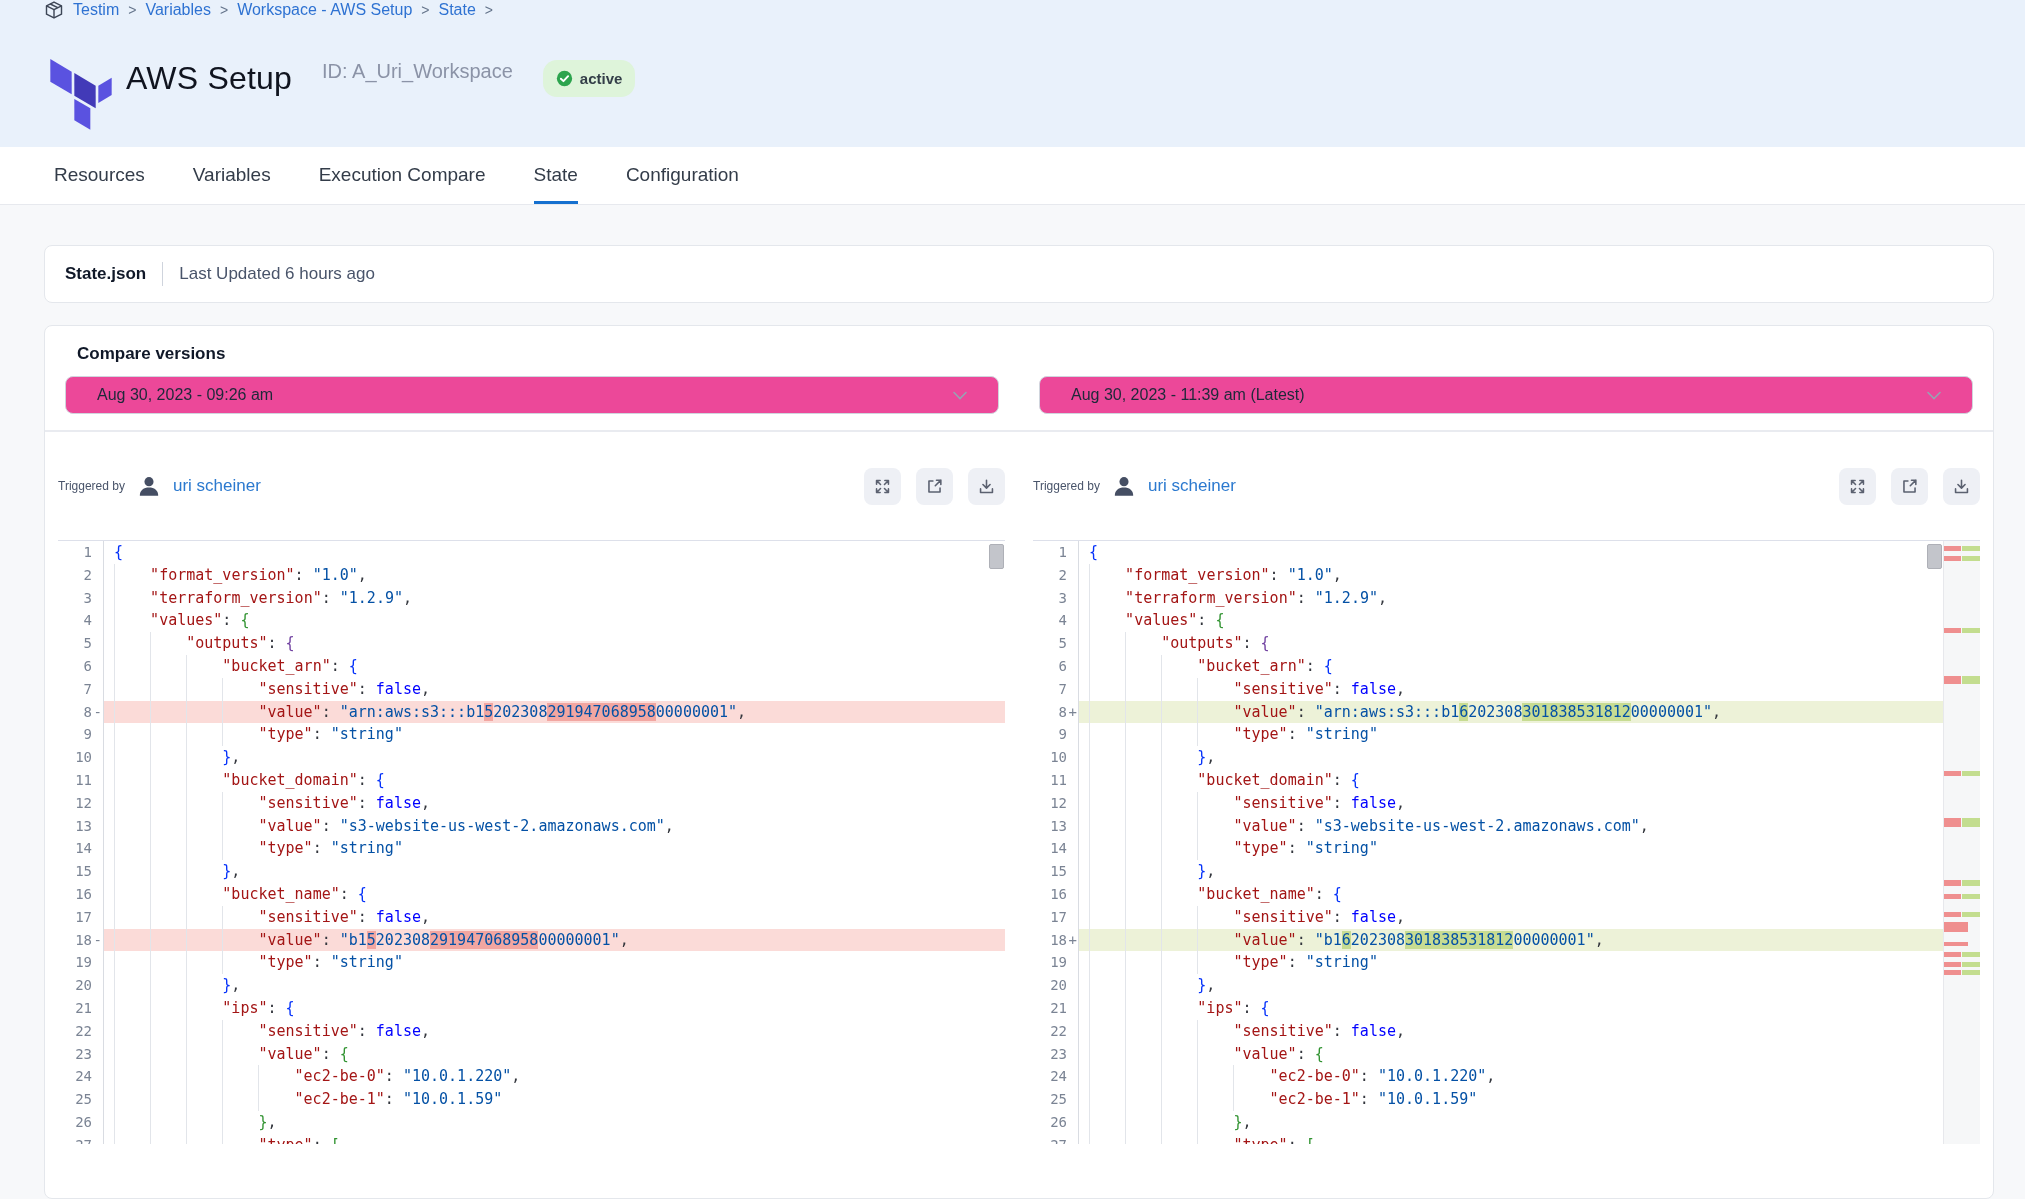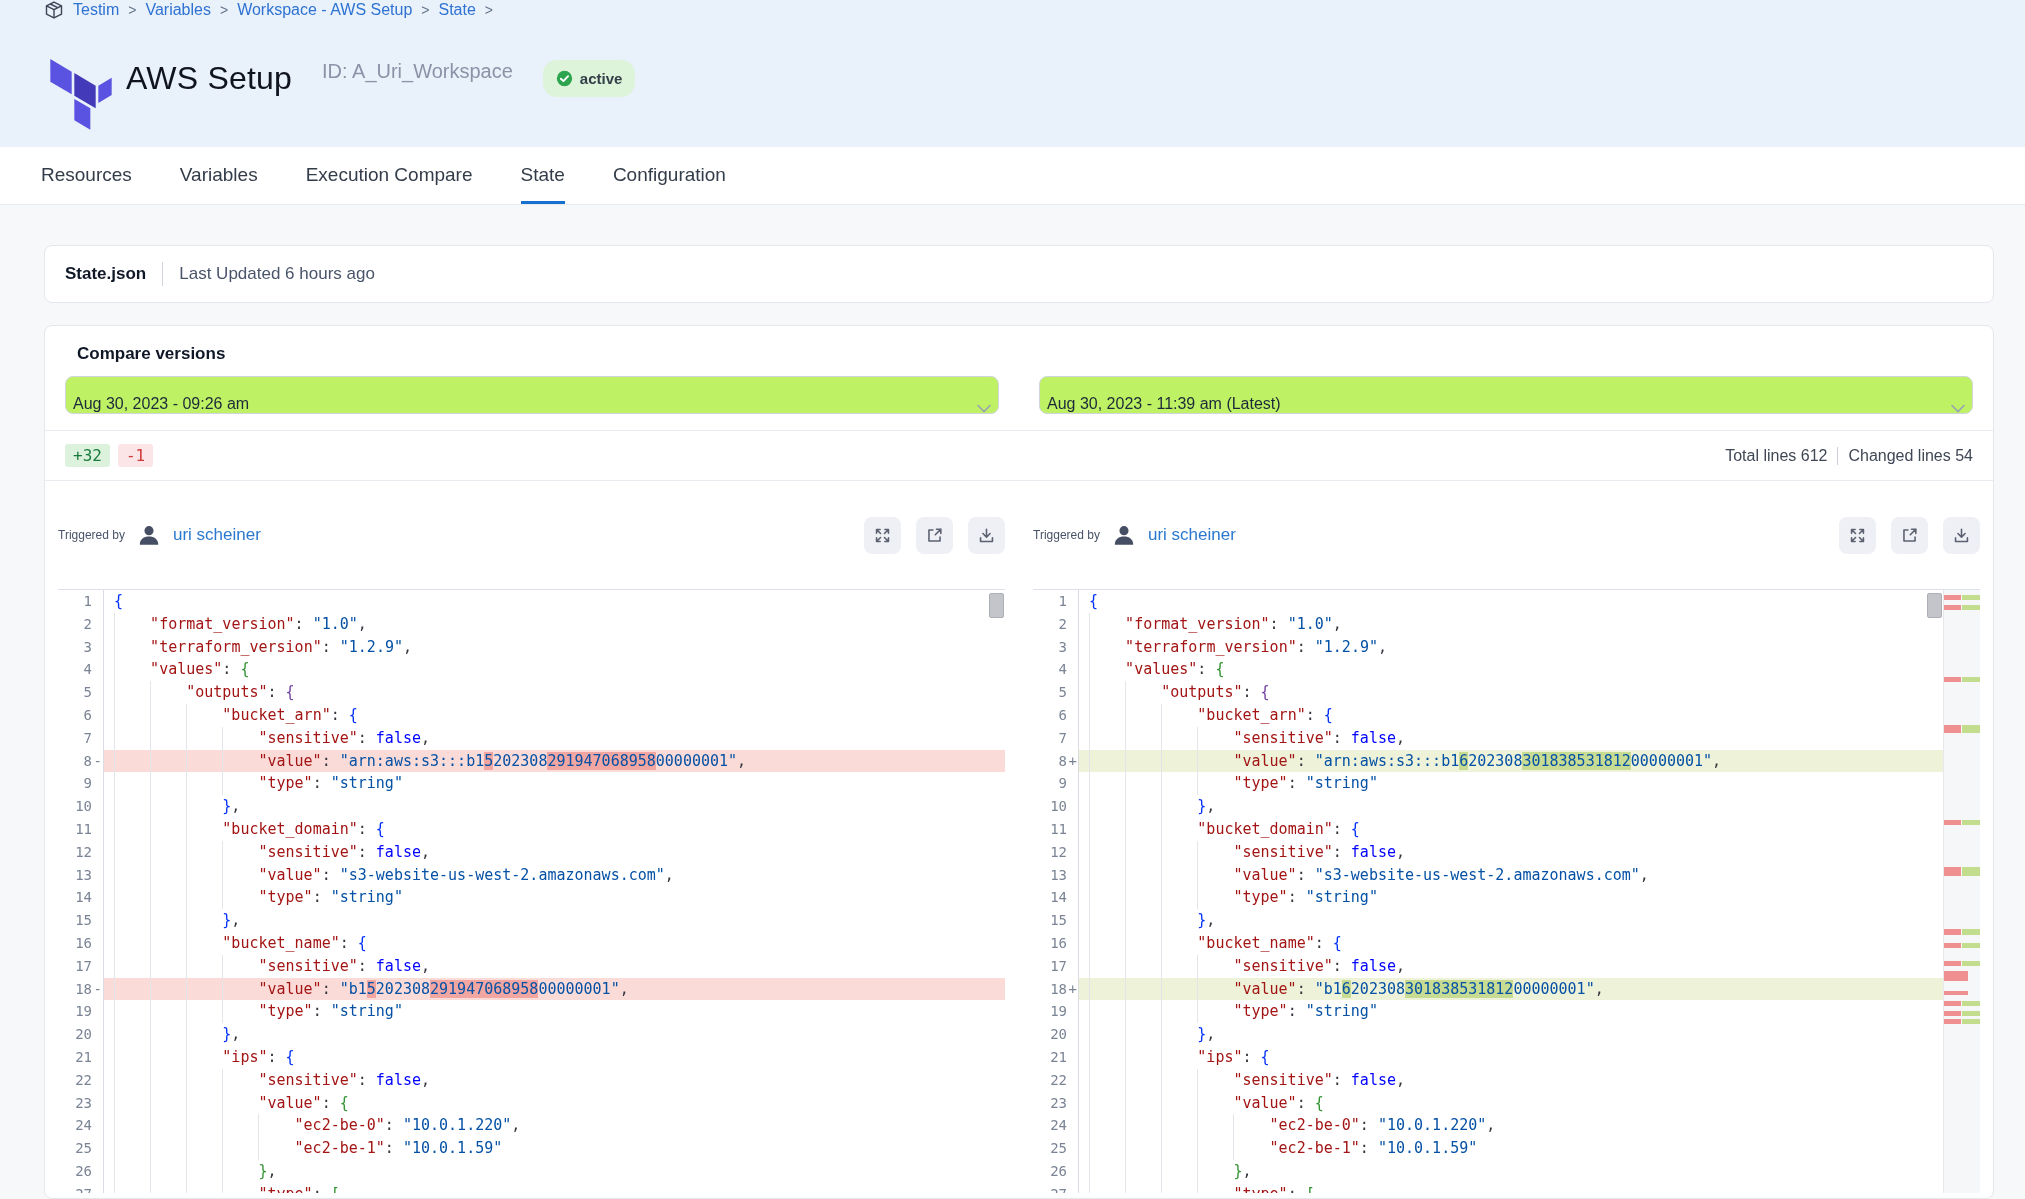--- a/index.html
+++ b/index.html
@@ -16,35 +16,35 @@
   .page-title { font-size:32px; font-weight:500; color:#10141f; letter-spacing:.2px; }
   .ws-id { font-size:20px; color:#8b93a7; }
   .badge { display:flex; align-items:center; gap:7px; background:#def4da; border-radius:14px; padding:5px 13px; }
   .badge-txt { font-size:15px; font-weight:bold; color:#333e48; }
   .meta { position:absolute; right:44px; top:56px; font-size:17px; }
   .meta-row { display:flex; justify-content:flex-end; gap:9px; margin-bottom:16px; }
   .meta-label { color:#6c7788; }
   .meta-value { color:#222b3a; }
 
   
-  .tabbar { position:absolute; top:147px; left:0; width:2025px; height:58px; background:#fff; border-bottom:1px solid #e7e9ee; display:flex; align-items:stretch; padding-left:41px; gap:48px; }
+  .tabbar { position:absolute; top:147px; left:0; width:2025px; height:58px; background:#fff; border-bottom:1px solid #e7e9ee; display:flex; align-items:stretch; padding-left:54px; gap:48px; }
   .tab { display:flex; align-items:center; font-size:19px; color:#333c49; cursor:pointer; border-bottom:3px solid transparent; padding-top:2px; }
   .tab.active { border-bottom-color:#1570cf; }
 
   
   .card { position:absolute; left:44px; width:1950px; background:#fff; border:1px solid #e4e7ec; border-radius:8px; }
   .card-statefile { top:245px; height:58px; display:flex; align-items:center; padding:0 20px; gap:16px; }
   .sf-name { font-size:17px; font-weight:bold; color:#101828; }
   .sf-div { width:1px; height:24px; background:#cfd4dd; }
   .sf-updated { font-size:17px; color:#49546a; }
 
   .card-diff { top:325px; height:874px; overflow:hidden; }
   .cv-title { margin:18px 32px 0; font-size:17px; font-weight:bold; color:#101828; }
   .cv-row { display:grid; grid-template-columns:1fr 1fr; column-gap:40px; margin:12px 20px 16px; }
-  .select { height:38px; border:1px solid #d0d5dd; border-radius:8px; background:#bef264; display:flex; align-items:flex-end; justify-content:space-between; padding:0 7px; cursor:pointer; }
+  .select { height:38px; border:1px solid #d0d5dd; border-radius:8px; background:#ec4899; display:flex; align-items:center; justify-content:space-between; padding:0 31px; cursor:pointer; }
   .select-val { font-size:16px; color:#1d2939; }
   .hdiv { height:1px; background:#e9ebf0; }
   .stats-row { display:flex; align-items:center; justify-content:space-between; padding:13px 20px; }
   .chg-badges { display:flex; gap:8px; font-family:"DejaVu Sans Mono", monospace; font-size:16px; }
   .b-add { background:#dcf2dd; color:#197a3d; padding:2px 8px; border-radius:3px; }
   .b-del { background:#fbe5e6; color:#cf3a3a; padding:2px 8px; border-radius:3px; }
   .totals { display:flex; align-items:center; gap:10px; font-size:16px; color:#3f4654; }
   .totals .sep { width:1px; height:18px; background:#c9ced8; }
 
   
@@ -151,31 +151,20 @@
     <div class="select">
       <span class="select-val">Aug 30, 2023 - 11:39 am (Latest)</span>
       <svg width="14" height="9" viewBox="0 0 14 9" fill="none">
           <path d="M1 1.5 L7 7.5 L13 1.5" stroke="#98a2b3" stroke-width="1.6" stroke-linecap="round"></path>
         </svg>
     </div>
   </div>
 
   <div class="hdiv"></div>
 
-  <div class="stats-row">
-    <div class="chg-badges">
-      <span class="b-add">+32</span>
-      <span class="b-del">-1</span>
-    </div>
-    <div class="totals">
-      <span>Total lines 612</span>
-      <span class="sep"></span>
-      <span>Changed lines 54</span>
-    </div>
-  </div>
 
   <div class="hdiv"></div>
 
   <div class="panes">
 
     <div>
       <div class="pane-head">
         <span class="trig-label">Triggered by</span>
         <svg width="26" height="26" viewBox="0 0 24 24" fill="#454e63">
             <circle cx="12" cy="8" r="4.2"></circle>

